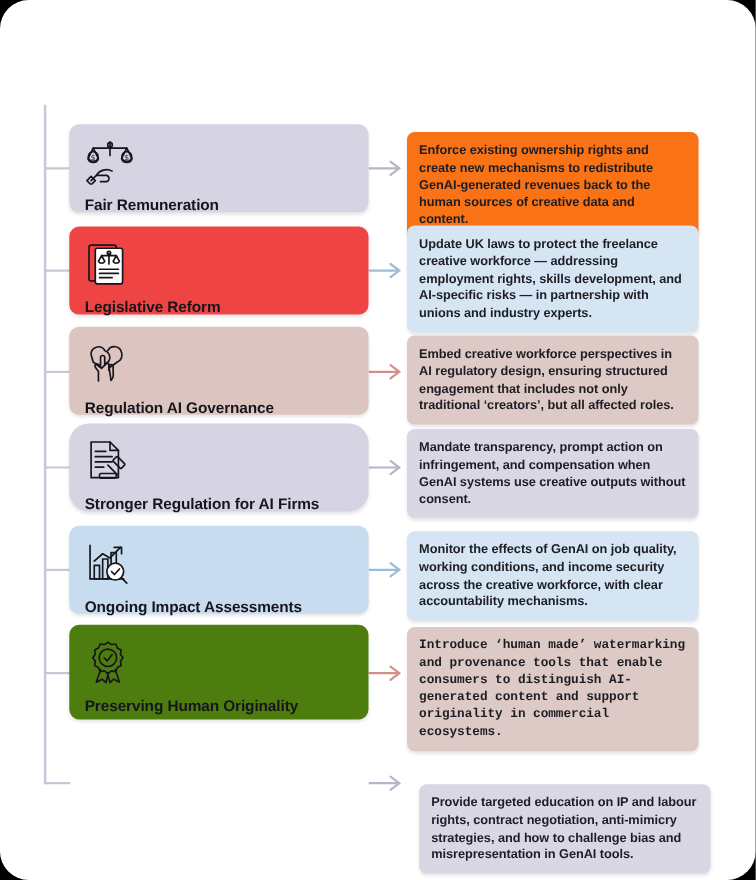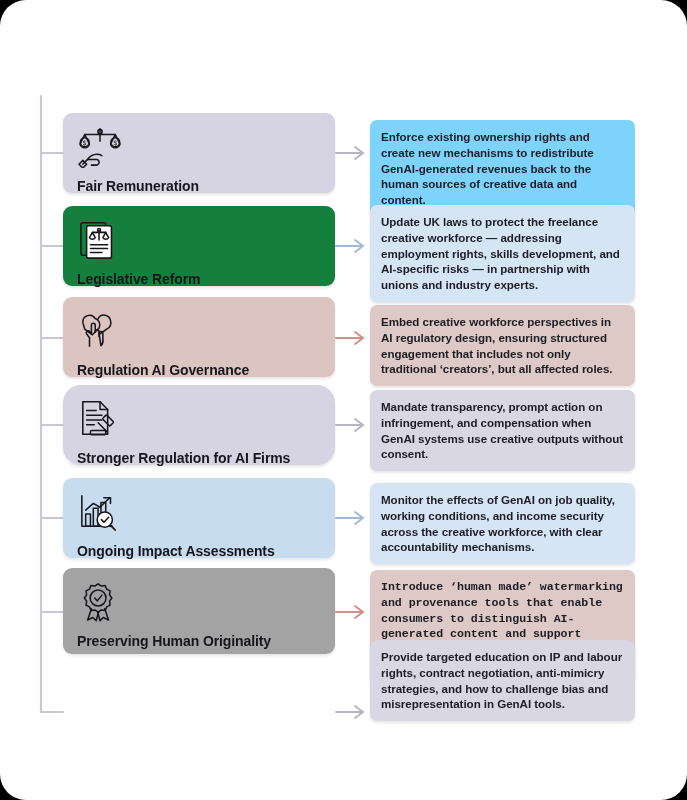--- a/index.html
+++ b/index.html
@@ -131,25 +131,25 @@
           <text x="8" y="20.2" font-size="7" fill="#16161c" stroke="none" text-anchor="middle" font-family="DejaVu Sans, sans-serif">$</text>
         <circle cx="40" cy="17" r="4.6"></circle>
           <text x="40" y="20.2" font-size="7" fill="#16161c" stroke="none" text-anchor="middle" font-family="DejaVu Sans, sans-serif">$</text>
         <path d="M6 40 L11 35 L21 35 a3.2 3.2 0 0 1 0 6 L15 41"></path>
         <path d="M11 35 c3-5 10-7 15-4"></path>
         <path d="M2 40 l4-4 4 4 -4 4 Z"></path>
       </svg>
     </span>
     <span class="title">Fair Remuneration</span>
   </div>
-  <div class="note" style="top: 120px; background-color: #7dd3fc;">
+  <div class="note" style="top: 120px; background-color: #f97316;">
     <span>Enforce existing ownership rights and create new mechanisms to redistribute GenAI-generated revenues back to the human sources of creative data and content.</span>
   </div>
 
-  <div class="card" style="top: 206px; height: 80px; background-color: #15803d;">
+  <div class="card" style="top: 206px; height: 80px; background-color: #ef4444;">
     <span class="icon">
       <svg viewBox="0 0 48 44" width="46" height="42" fill="none" stroke="#16161c" stroke-width="1.6" stroke-linecap="round" stroke-linejoin="round">
         <rect x="4" y="4" width="26" height="34" rx="2"></rect>
         <rect x="10" y="7" width="26" height="34" rx="2" fill="#ffffff"></rect>
         <line x1="23" y1="12" x2="23" y2="22"></line>
         <line x1="16" y1="14" x2="30" y2="14"></line>
         <circle cx="23" cy="11.5" r="1.6"></circle>
         <path d="M16 14 l-3 5.5 a3.4 3.4 0 0 0 6 0 Z"></path>
         <path d="M30 14 l-3 5.5 a3.4 3.4 0 0 0 6 0 Z"></path>
         <line x1="14" y1="27" x2="32" y2="27"></line>
@@ -212,33 +212,33 @@
         <polyline points="25.5,30 28.2,32.8 33,27.5"></polyline>
         <line x1="35" y1="36" x2="40" y2="41"></line>
       </svg>
     </span>
     <span class="title">Ongoing Impact Assessments</span>
   </div>
   <div class="note" style="top: 483px; background-color: rgb(214, 229, 244);">
     <span>Monitor the effects of GenAI on job quality, working conditions, and income security across the creative workforce, with clear accountability mechanisms.</span>
   </div>
 
-  <div class="card" style="top: 568px; height: 86px; background-color: #a3a3a3;">
+  <div class="card" style="top: 568px; height: 86px; background-color: #4d7c0f;">
     <span class="icon">
       <svg viewBox="0 0 48 44" width="46" height="42" fill="none" stroke="#16161c" stroke-width="1.6" stroke-linecap="round" stroke-linejoin="round">
         <path d="M22 3 l3.4 2.3 4-0.6 1.6 3.8 3.6 1.9 -0.6 4.1 2.4 3.3 -2.4 3.3 0.6 4.1 -3.6 1.9 -1.6 3.8 -4 -0.6 -3.4 2.3 -3.4 -2.3 -4 0.6 -1.6 -3.8 -3.6 -1.9 0.6 -4.1 -2.4 -3.3 2.4 -3.3 -0.6 -4.1 3.6 -1.9 1.6 -3.8 4 0.6 Z"></path>
         <circle cx="22" cy="17.8" r="8.3"></circle>
         <polyline points="18.4,17.8 21.2,20.8 26,14.8"></polyline>
         <path d="M15 29 l-4 12 5.5 -2.8 3.5 3.3 2.5 -9"></path>
         <path d="M29 29 l4 12 -5.5 -2.8 -3.5 3.3 -2.5 -9"></path>
       </svg>
     </span>
     <span class="title">Preserving Human Originality</span>
   </div>
   <div class="note" style="top: 570px; background-color: rgb(221, 201, 197); font-family: Liberation Mono, monospace;">
     <span>Introduce ‘human made’ watermarking and provenance tools that enable consumers to distinguish AI-generated content and support originality in commercial ecosystems.</span>
   </div>
 
-  <div class="note" style="top: 640px; background-color: rgb(217, 215, 228);">
+  <div class="note" style="top: 713px; background-color: rgb(217, 215, 228); margin-left: 11px;">
     <span>Provide targeted education on IP and labour rights, contract negotiation, anti-mimicry strategies, and how to challenge bias and misrepresentation in GenAI tools.</span>
   </div>
 
 </div>
 
 </body></html>

